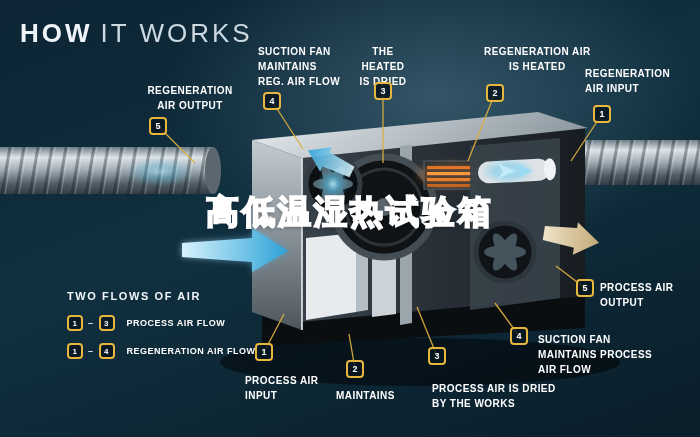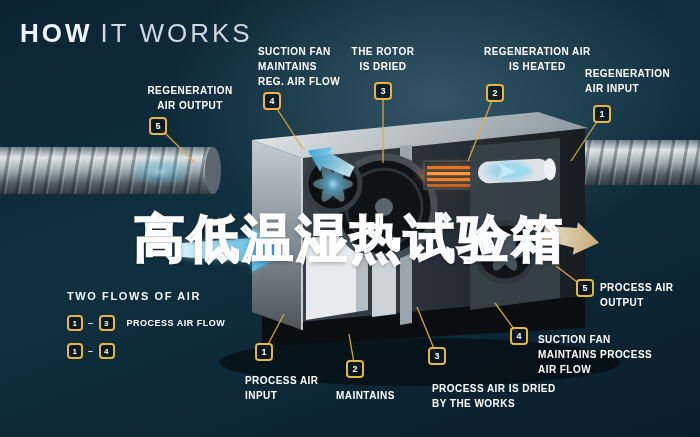--- a/index.html
+++ b/index.html
@@ -18,22 +18,22 @@
   .co-label {
     position:absolute; font-size:10px; font-weight:700; letter-spacing:0.45px;
     line-height:1.5; white-space:pre-line; color:#ffffff;
   }
   .badge {
     position:absolute; width:18px; height:18px; border:2px solid #e6b63e; border-radius:4px;
     background:rgba(8,22,32,0.85); display:flex; align-items:center; justify-content:center;
     font-size:9px; font-weight:700; color:#ffffff;
   }
   .watermark {
-    position:absolute; left:50%; top:205px; transform:translateX(-50%);
-    font-size:51px; font-weight:800; letter-spacing:3px; color:#2e7fd2;
+    position:absolute; left:50%; top:190px; transform:translateX(-50%);
+    font-size:33px; font-weight:800; letter-spacing:3px; color:#2e7fd2;
     -webkit-text-stroke:2px #ffffff;
     text-shadow:0 2px 4px rgba(0,0,0,0.35);
     white-space:nowrap; z-index:5;font-family:Liberation Serif, serif;
   }
   .legend { position:absolute; left:30px; top:290px; z-index:6;margin-left:37px; }
   .legend-title { font-size:11px; font-weight:700; letter-spacing:1.6px; margin-bottom:13px; color:#f2f6f8; }
   .legend-row { display:flex; align-items:center; gap:5px; margin-bottom:12px; font-size:9px; font-weight:700; letter-spacing:0.5px; }
   .badge.sm { position:static; width:16px; height:16px; font-size:8px; flex:0 0 auto; }
   .dash { color:#e8edf0; font-weight:700; }
   .legend-label { margin-left:7px; }
@@ -189,21 +189,21 @@
 
   <div class="title z4">
     <span class="b">HOW</span><span class="l">IT WORKS</span>
   </div>
 
   <div class="co-label z4" style="left:138px;top:83px;width:104px;text-align:center">REGENERATION
 AIR OUTPUT</div>
   <div class="co-label z4" style="left:258px;top:44px;text-align:left">SUCTION FAN
 MAINTAINS
 REG. AIR FLOW</div>
-  <div class="co-label z4" style="left:350px;top:44px;width:66px;text-align:center">THE ROTOR
+  <div class="co-label z4" style="left:350px;top:44px;width:66px;text-align:center">THE HEATED
 IS DRIED</div>
   <div class="co-label z4" style="left:484px;top:44px;text-align:center">REGENERATION AIR
 IS HEATED</div>
   <div class="co-label z4" style="left:585px;top:66px;text-align:left">REGENERATION
 AIR INPUT</div>
   <div class="co-label z4" style="left:600px;top:280px;text-align:left">PROCESS AIR
 OUTPUT</div>
   <div class="co-label z4" style="left:538px;top:332px;text-align:left">SUCTION FAN
 MAINTAINS PROCESS
 AIR FLOW</div>
@@ -229,16 +229,17 @@
     <div class="legend-row">
       <span class="badge sm">1</span>
       <span class="dash">–</span>
       <span class="badge sm">3</span>
       <span class="legend-label">PROCESS AIR FLOW</span>
     </div>
     <div class="legend-row">
       <span class="badge sm">1</span>
       <span class="dash">–</span>
       <span class="badge sm">4</span>
+      <span class="legend-label">REGENERATION AIR FLOW</span>
     </div>
   </div>
 
 </div>
 
 </body></html>

